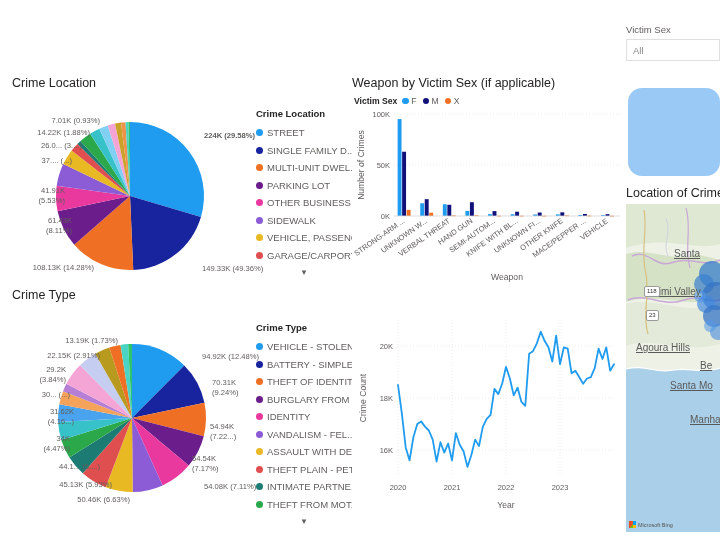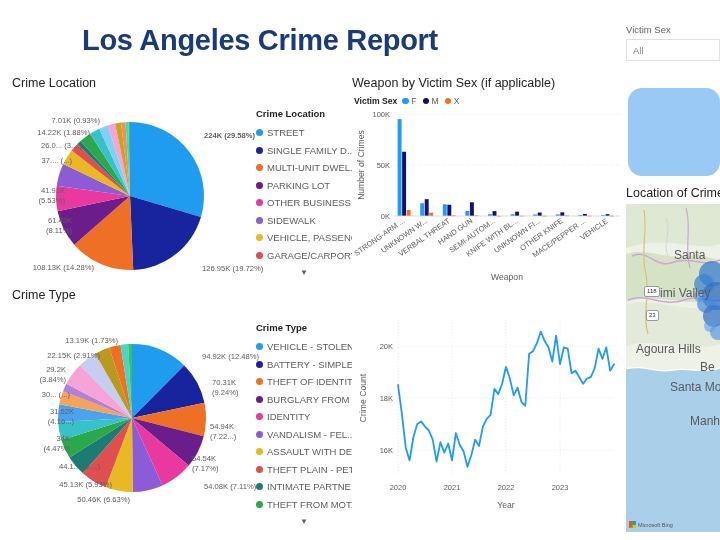--- a/index.html
+++ b/index.html
@@ -94,22 +94,22 @@
     line-height: 1; transform: translateX(24px);
   }
 
   
   .map-title { font-size: 12.5px; color: #252423; margin-bottom: 4px; white-space: nowrap; }
   .map-frame {
     position: relative; width: 94px; height: 328px; overflow: hidden;
     background: #e8efe3;
   }
   .map-label {
-    position: absolute; font-size: 12px; color: #5a5a5a;
-    white-space: nowrap; font-family: "Liberation Sans", sans-serif;
+    position: absolute; font-size: 10px; color: #5a5a5a;
+    white-space: nowrap; font-family: "Liberation Sans", sans-serif; text-decoration: underline;
   }
   .map-shield {
     position: absolute; background: #fff; border: 1px solid #9a9a9a;
     border-radius: 2px; font-size: 6px; color: #333;
     padding: 0 2px; line-height: 9px;
   }
   .bing-badge {
     position: absolute; left: 3px; bottom: 4px;
     display: flex; align-items: center; gap: 2px;
     font-size: 5.5px; color: #555;
@@ -127,21 +127,20 @@
   .bing-logo:before {
     content:""; position:absolute; right:0; bottom:0; width:50%; height:50%;
     background:#ffb900;
   }
 </style>
 </head>
 <body>
 
 <div class="page">
 
-  <div class="report-title">Los Angeles Crime Report</div>
 
   <div class="panel" id="panel-crime-location">
     <div class="viz-title">Crime Location</div>
     <div class="pie-wrap">
       <svg class="pie-svg" id="pie-location-svg" width="240" height="180" style="left:0px; top:16px;">
           <path d="M118,90 L118,16 A74,74 0 0,1 188.9570606426156,111.00227475680134 Z" fill="#1f9cf0"></path>
           <path d="M118,90 L188.9570606426156,111.00227475680134 A74,74 0 0,1 121.25364075552204,163.92843716618123 Z" fill="#18249e"></path>
           <path d="M118,90 L121.25364075552204,163.92843716618123 A74,74 0 0,1 62.24649853850361,138.65744624189517 Z" fill="#ef7024"></path>
           <path d="M118,90 L62.24649853850361,138.65744624189517 A74,74 0 0,1 45.59459907302882,105.27932971712308 Z" fill="#6b1d8c"></path>
           <path d="M118,90 L45.59459907302882,105.27932971712308 A74,74 0 0,1 44.7187256423681,79.71142242477217 Z" fill="#e9399e"></path>
@@ -191,21 +190,21 @@
             </div>
             <div class="legend-row">
               <span class="legend-dot" style="background: rgb(224, 79, 79);"></span>
               <span class="legend-text">GARAGE/CARPORT</span>
             </div>
           </div>
         <div class="legend-more">▾</div>
       </div>
       <div id="labels-location">
           <div class="slice-label right" style="left: 192px; top: 41px; font-weight: bold;">224K (29.58%)</div>
-          <div class="slice-label right" style="left: 190px; top: 174px;">126.95K (19.72%)</div>
+          <div class="slice-label right" style="left: 190px; top: 174px;">149.33K (49.36%)</div>
           <div class="slice-label" style="left: 6px; top: 173px; right: auto; width: 76px;">108.13K (14.28%)</div>
           <div class="slice-label" style="left: 10px; top: 126px; right: auto; width: 50px;">61.43K
 (8.11%)</div>
           <div class="slice-label" style="left: 8px; top: 96px; right: auto; width: 45px;">41.91K
 (5.53%)</div>
           <div class="slice-label" style="left: 8px; top: 66px; right: auto; width: 52px;">37.... (...)</div>
           <div class="slice-label" style="left: 8px; top: 51px; right: auto; width: 62px;">26.0... (3....)</div>
           <div class="slice-label" style="left: 6px; top: 38px; right: auto; width: 72px;">14.22K (1.88%)</div>
           <div class="slice-label" style="left: 10px; top: 26px; right: auto; width: 78px;">7.01K (0.93%)</div>
         </div>

